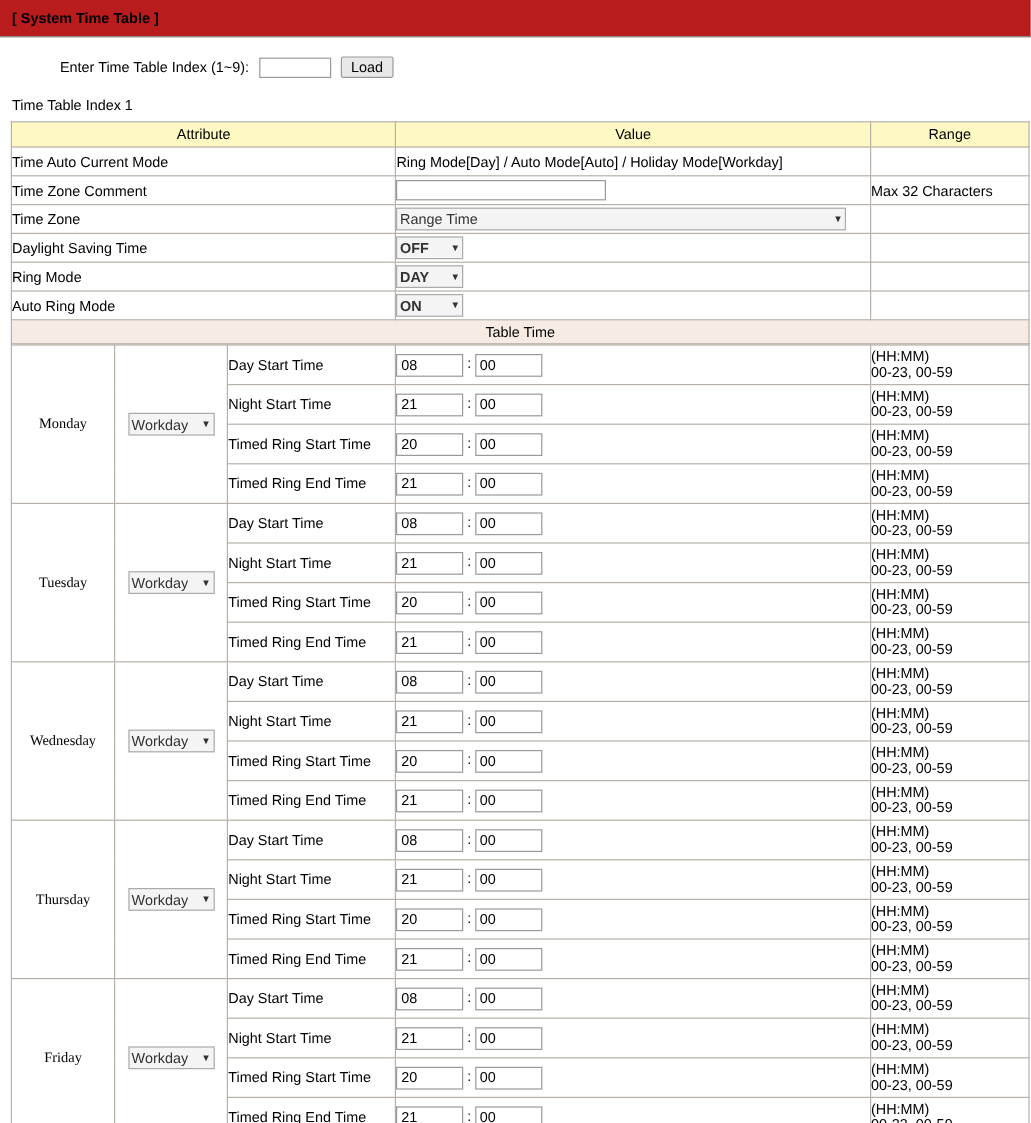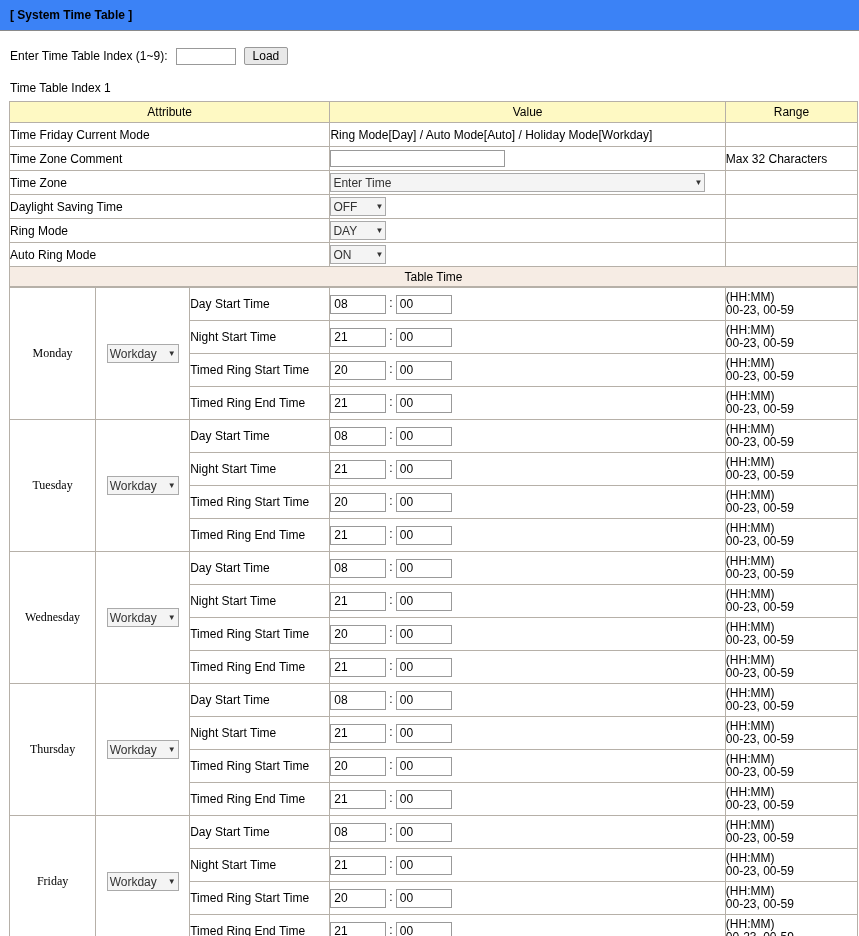--- a/index.html
+++ b/index.html
@@ -10,38 +10,39 @@
   body {
     width: 859px;
     height: 936px;
     font-family: "Liberation Sans", sans-serif;
     font-size: 12px;
     color: #000;
     overflow: hidden;
   }
   .titlebar {
     height: 31px;
-    background: #3b82f6;
+    background: #b91c1c;
     border-bottom: 1px solid #8a8a8a;
     display: flex;
     align-items: center;
     padding-left: 10px;
     box-sizing: border-box;
   }
   .titlebar .title {
     font-weight: bold;
     font-size: 12px;
     color: #000;
   }
   .indexbar {
     padding: 12px 0 0 10px;
     display: flex;
     align-items: center;
     height: 38px;
     box-sizing: border-box;
+    margin-left: 40px;
   }
   .indexbar .label {
     font-size: 12px;
     margin-right: 8px;
   }
   .index-input {
     width: 60px;
     height: 17px;
     border: 1px solid #999;
     background: #fff;
@@ -125,21 +126,21 @@
     justify-content: space-between;
     color: #333;
     cursor: pointer;
   }
   .sel .caret {
     font-size: 8px;
     margin-left: 6px;
     color: #333;
   }
   .sel-tz { width: 375px; }
-  .sel-small { width: 56px; }
+  .sel-small { width: 56px; font-weight: bold; }
   .sel-day { width: 72px; }
   .day-name {
     text-align: center;
     font-size: 12px;
     font-family: Liberation Serif, serif;
   }
   .day-sel-cell {
     text-align: center;
   }
   .slot-label {
@@ -204,38 +205,38 @@
       <col class="c-rng">
   </colgroup>
   <tbody>
     <tr>
       <th class="hdr">Attribute</th>
       <th class="hdr">Value</th>
       <th class="hdr">Range</th>
     </tr>
 
     <tr>
-      <td class="attr">Time Friday Current Mode</td>
+      <td class="attr">Time Auto Current Mode</td>
       <td class="val">Ring Mode[Day] / Auto Mode[Auto] / Holiday Mode[Workday]</td>
       <td class="range"></td>
     </tr>
 
     <tr>
       <td class="attr">Time Zone Comment</td>
       <td class="val">
         <input class="txt-in comment-in" type="text" value="" style="">
       </td>
       <td class="range">Max 32 Characters</td>
     </tr>
 
     <tr>
       <td class="attr">Time Zone</td>
       <td class="val">
         <span class="sel sel-tz">
-          <span>Enter Time</span>
+          <span>Range Time</span>
           <span class="caret">▼</span>
         </span>
       </td>
       <td class="range"></td>
     </tr>
 
     <tr>
       <td class="attr">Daylight Saving Time</td>
       <td class="val">
         <span class="sel sel-small">

